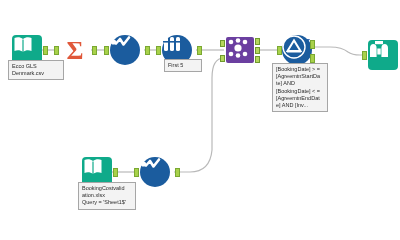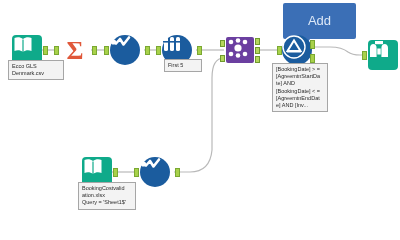--- a/index.html
+++ b/index.html
@@ -48,23 +48,20 @@
 
     <path class="wire" d="M 256 50 L 281 50"></path>
 
     <path class="wire" d="M 312 47 L 330 47 Q 342 47 348 52 Q 352 55 360 55 L 366 55"></path>
 
     <path class="wire" d="M 112 172 L 138 172"></path>
 
     <path class="wire" d="M 174 172 L 190 172 Q 210 172 212 150 L 212 78 Q 212 58 224 58"></path>
   </svg>
 
-  <div class="tooltip" style="left:283px;top:3px;width:73px;height:36px;">
-    <span>Add</span>
-  </div>
   <svg style="left:0;top:0;" width="400" height="211">
     <path d="M 292 39 L 310 39 L 302 52 Z" fill="#3b6fb6"></path>
   </svg>
 
   <div class="node">
     <div class="node-icon" style="left:12px;top:35px;background:#0faa8a;">
       <svg width="22" height="20" viewBox="0 0 22 20">
         <path d="M11 4 C8.5 2 5 2 2.5 3 L2.5 16 C5 15 8.5 15 11 17 C13.5 15 17 15 19.5 16 L19.5 3 C17 2 13.5 2 11 4 Z" fill="#ffffff"></path>
         <path d="M11 4.5 L11 17" stroke="#0faa8a" stroke-width="1.2" fill="none"></path>
       </svg>

